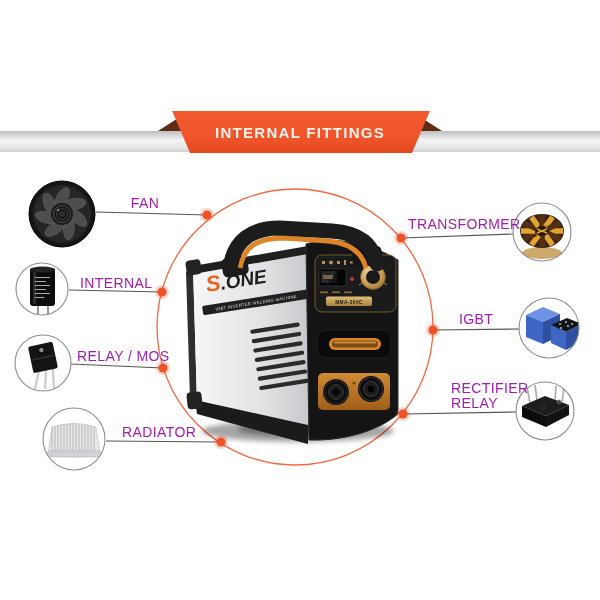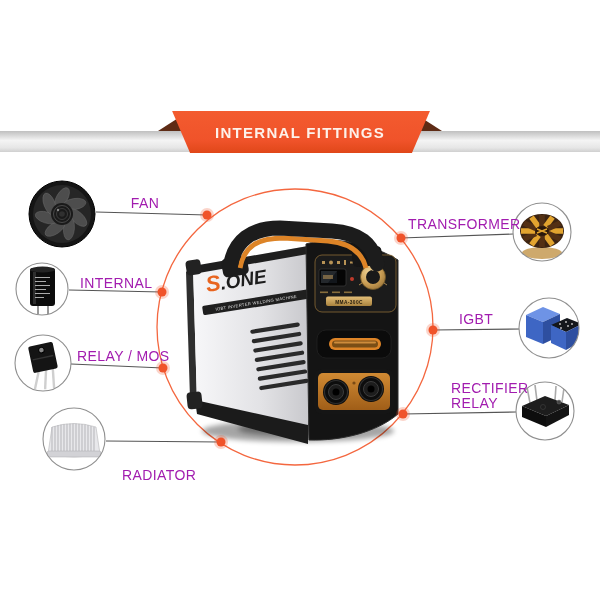--- a/index.html
+++ b/index.html
@@ -27,21 +27,21 @@
     color:#FDF1EA;font-size:15px;font-weight:bold;letter-spacing:1.3px;
   }
   
   .callout-label{
     position:absolute;color:#a21caf;font-size:14px;font-weight:500;
     letter-spacing:.4px;white-space:nowrap;
   }
   .label-fan{left:120px;top:195px;width:50px;text-align:center;}
   .label-capacitor{left:80px;top:275px;}
   .label-igbt{left:77px;top:348px;}
-  .label-radiator{left:122px;top:424px;margin-top:43px;}
+  .label-radiator{left:122px;top:424px;}
   .label-transformer{left:408px;top:216px;}
   .label-relay{left:459px;top:311px;}
   .label-rectifier{left:425px;top:381px;width:85px;text-align:left;line-height:15px;margin-left:26px;}
   svg.diagram{position:absolute;left:0;top:0;}
 </style>
 </head>
 <body>
 
 <div class="stage">
 

